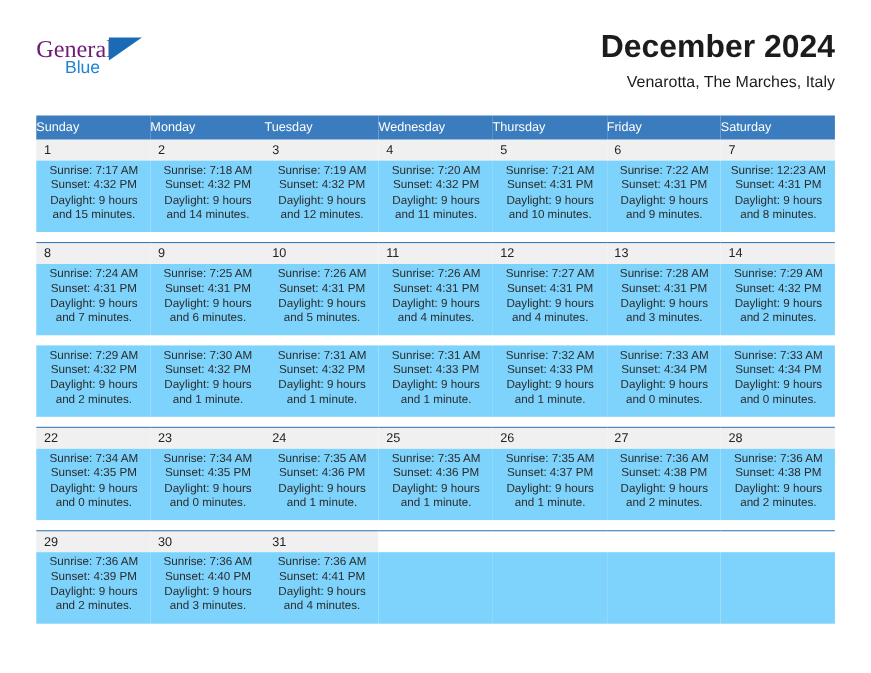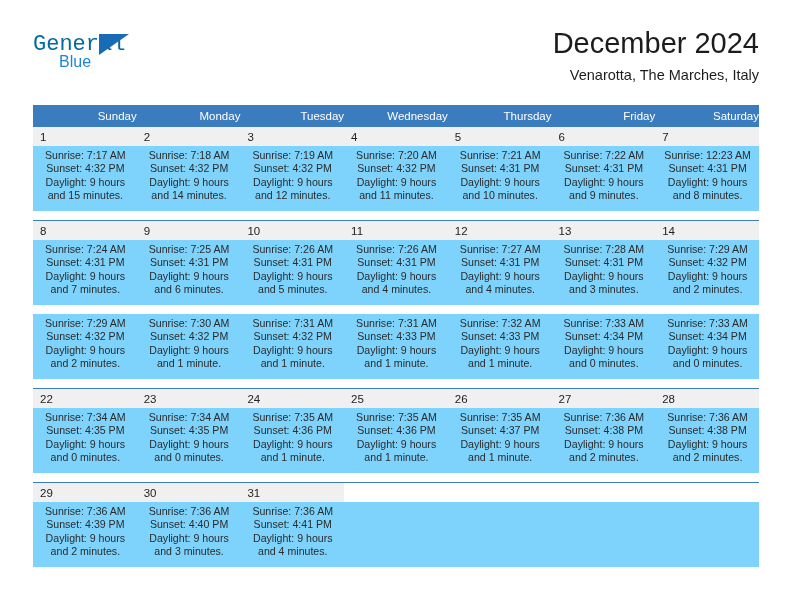--- a/index.html
+++ b/index.html
@@ -36,22 +36,22 @@
     top: 6px;
     width: 220px;
     height: 56px;
   }
   .logo-general {
     position: absolute;
     left: 0;
     top: 0;
     font-size: 22px;
     letter-spacing: 0px;
-    color: #0369a1;
-    font-family: Liberation Mono, monospace;
+    color: #701a75;
+    font-family: Liberation Serif, serif;
   }
   .logo-tri {
     position: absolute;
     left: 66px;
     top: 2px;
     width: 0;
     height: 0;
     border-left: 30px solid #1a6bb5;
     border-bottom: 21px solid transparent;
   }
@@ -68,21 +68,21 @@
     position: absolute;
     right: 0;
     top: 0;
     text-align: right;
   }
   .cal-title {
     font-size: 29px;
     color: #1c1c1c;
     line-height: 34px;
     white-space: nowrap;
-    font-weight: normal;
+    font-weight: bold;
     margin: 0;
     text-align: right;
   }
   .cal-subtitle {
     font-size: 14.5px;
     color: #1c1c1c;
     line-height: 22px;
     margin: 4px 0 0 0;
     white-space: nowrap;
     font-weight: normal;
@@ -101,21 +101,21 @@
     table-layout: fixed;
     width: 726px;
   }
   table.cal col { width: 103.71px; }
 
   thead th {
     background: #3a7cbe;
     color: #ffffff;
     font-size: 11.5px;
     font-weight: normal;
-    text-align: right;
+    text-align: left;
     padding: 5px 0 5px 0;
     height: 11px;
     vertical-align: middle;
   }
 
   
   tr.numrow td {
     background: #f0f0f0;
     border-top: 1px solid #3a7cbe;
     font-size: 11.5px;

